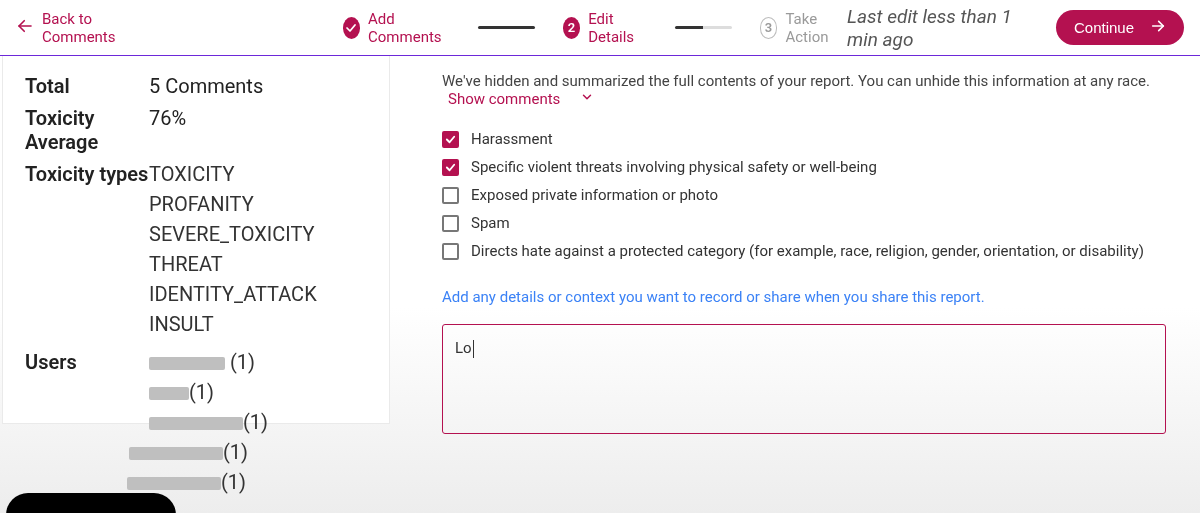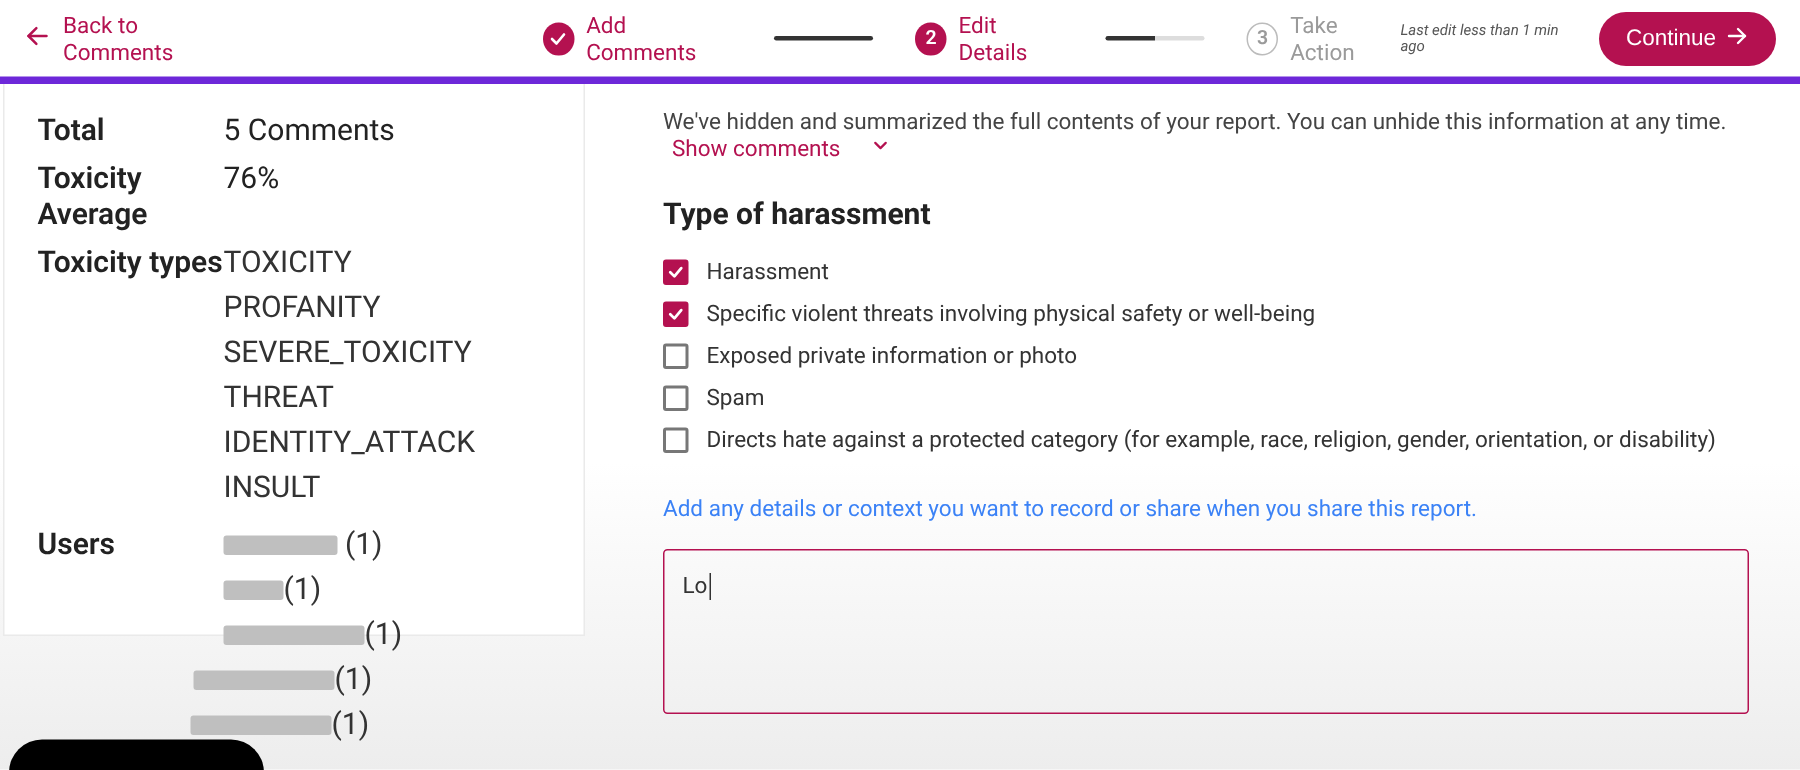--- a/index.html
+++ b/index.html
@@ -8,21 +8,21 @@
     background: linear-gradient(to bottom, #ffffff 0%, #ffffff 60%, #ededed 100%);
     width: 1200px;
     height: 513px;
     overflow: hidden;
     color: #333;
   }
 
   
   .topbar {
     height: 56px;
-    border-bottom: 5px solid #6d28d9;
+    border-bottom: 1px solid #6d28d9;
     display: flex;
     align-items: center;
     padding: 0 16px;
     background: #fff;
   }
   .back-link {
     display: flex;
     align-items: center;
     color: #b41150;
     font-size: 15px;
@@ -65,35 +65,35 @@
     background: #333;
     border-radius: 2px;
   }
   .step-connector.half {
     background: linear-gradient(to right, #333 50%, #ddd 50%);
   }
 
   .spacer { flex: 1; }
 
   .last-edit {
-    font-size: 10px;
+    font-size: 19px;
     font-style: italic;
     color: #555;
     margin-right: 14px;
   }
   .continue-btn {
     background: #b41150;
     color: #fff;
     border: none;
     border-radius: 20px;
     padding: 8px 18px;
     font-size: 15px;
     display: flex;
     align-items: center;
-    gap: 6px;
+    gap: 16px;
     cursor: pointer;
   }
 
   
   .content {
     display: flex;
     height: calc(513px - 56px);
   }
 
   .sidebar {
@@ -285,32 +285,31 @@
         <div><span class="redacted" style="width:40px"></span><span>(1)</span></div>
         <div><span class="redacted" style="width:94px"></span><span>(1)</span></div>
         <div style="margin-left:-20px"><span class="redacted" style="width:94px"></span><span>(1)</span></div>
         <div style="margin-left:-22px"><span class="redacted" style="width:94px"></span><span>(1)</span></div>
       </div>
     </div>
   </div>
 
   <div class="main">
     <div class="hide-note">
-      <span>We've hidden and summarized the full contents of your report. You can unhide this information at any time.</span>
+      <span>We've hidden and summarized the full contents of your report. You can unhide this information at any race.</span>
       <span class="show-comments">
         <span>Show comments</span>
         <span>
           <svg width="14" height="14" viewBox="0 0 24 24" fill="none" stroke="#b41150" stroke-width="2.5" stroke-linecap="round" stroke-linejoin="round">
               <polyline points="6 9 12 15 18 9"></polyline>
             </svg>
         </span>
       </span>
     </div>
 
-    <h2 class="section">Type of harassment</h2>
 
     <div class="checkgroup">
       <div class="check-row">
         <span class="cbox checked">
             <svg width="11" height="11" viewBox="0 0 24 24" fill="none" stroke="#fff" stroke-width="4" stroke-linecap="round" stroke-linejoin="round">
               <polyline points="4 12 10 18 20 6"></polyline>
             </svg>
           </span>
         <span>Harassment</span>
       </div>

